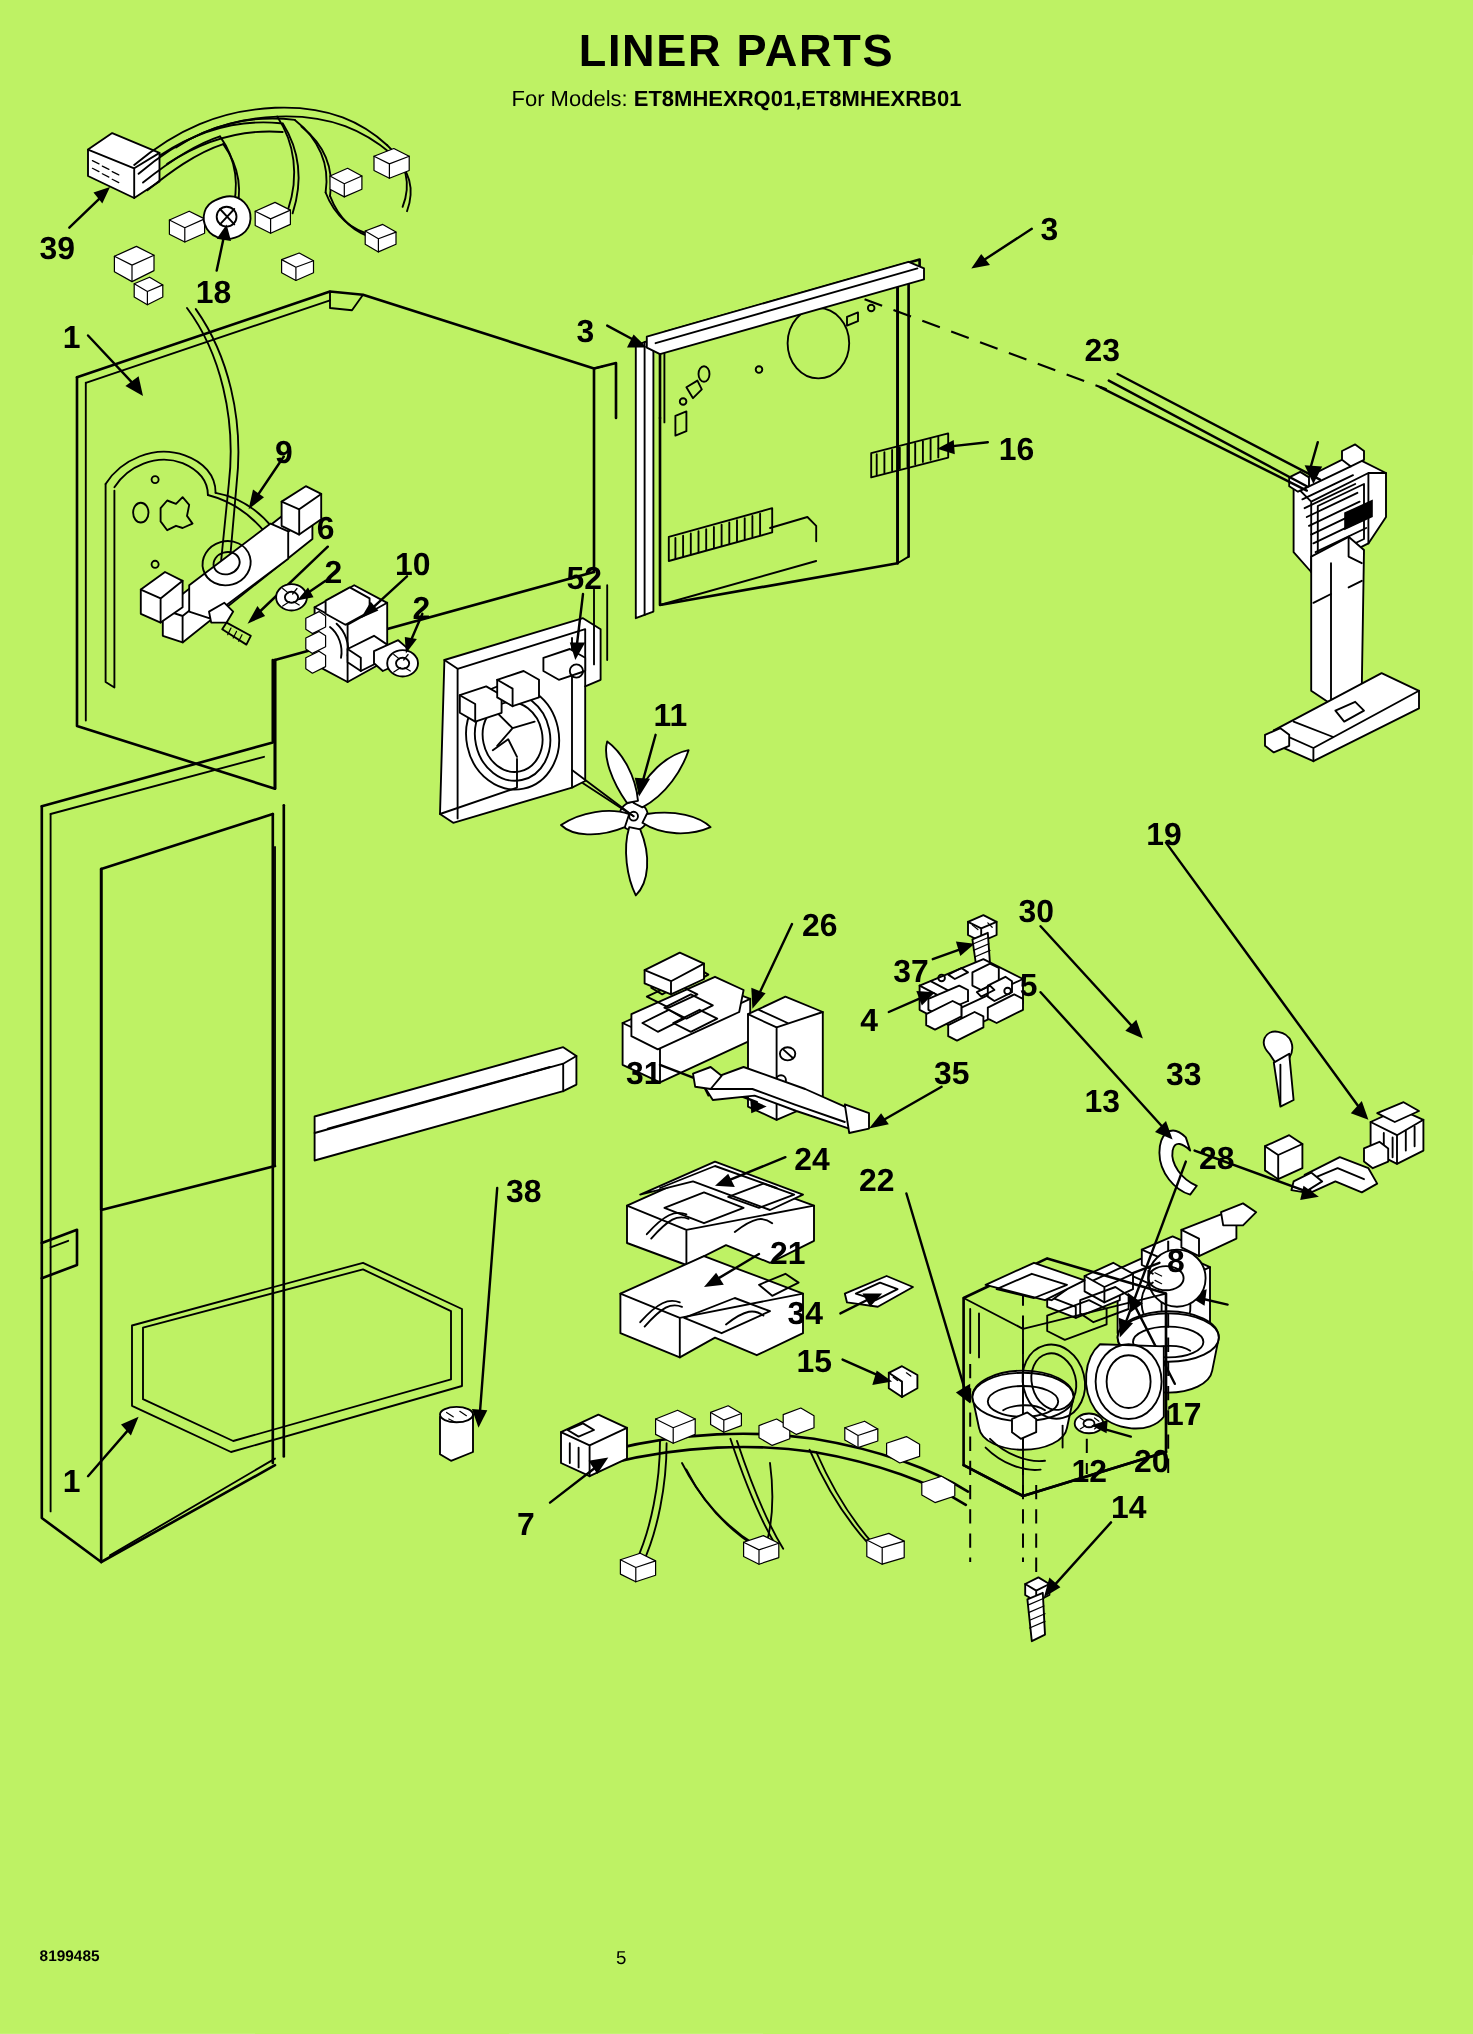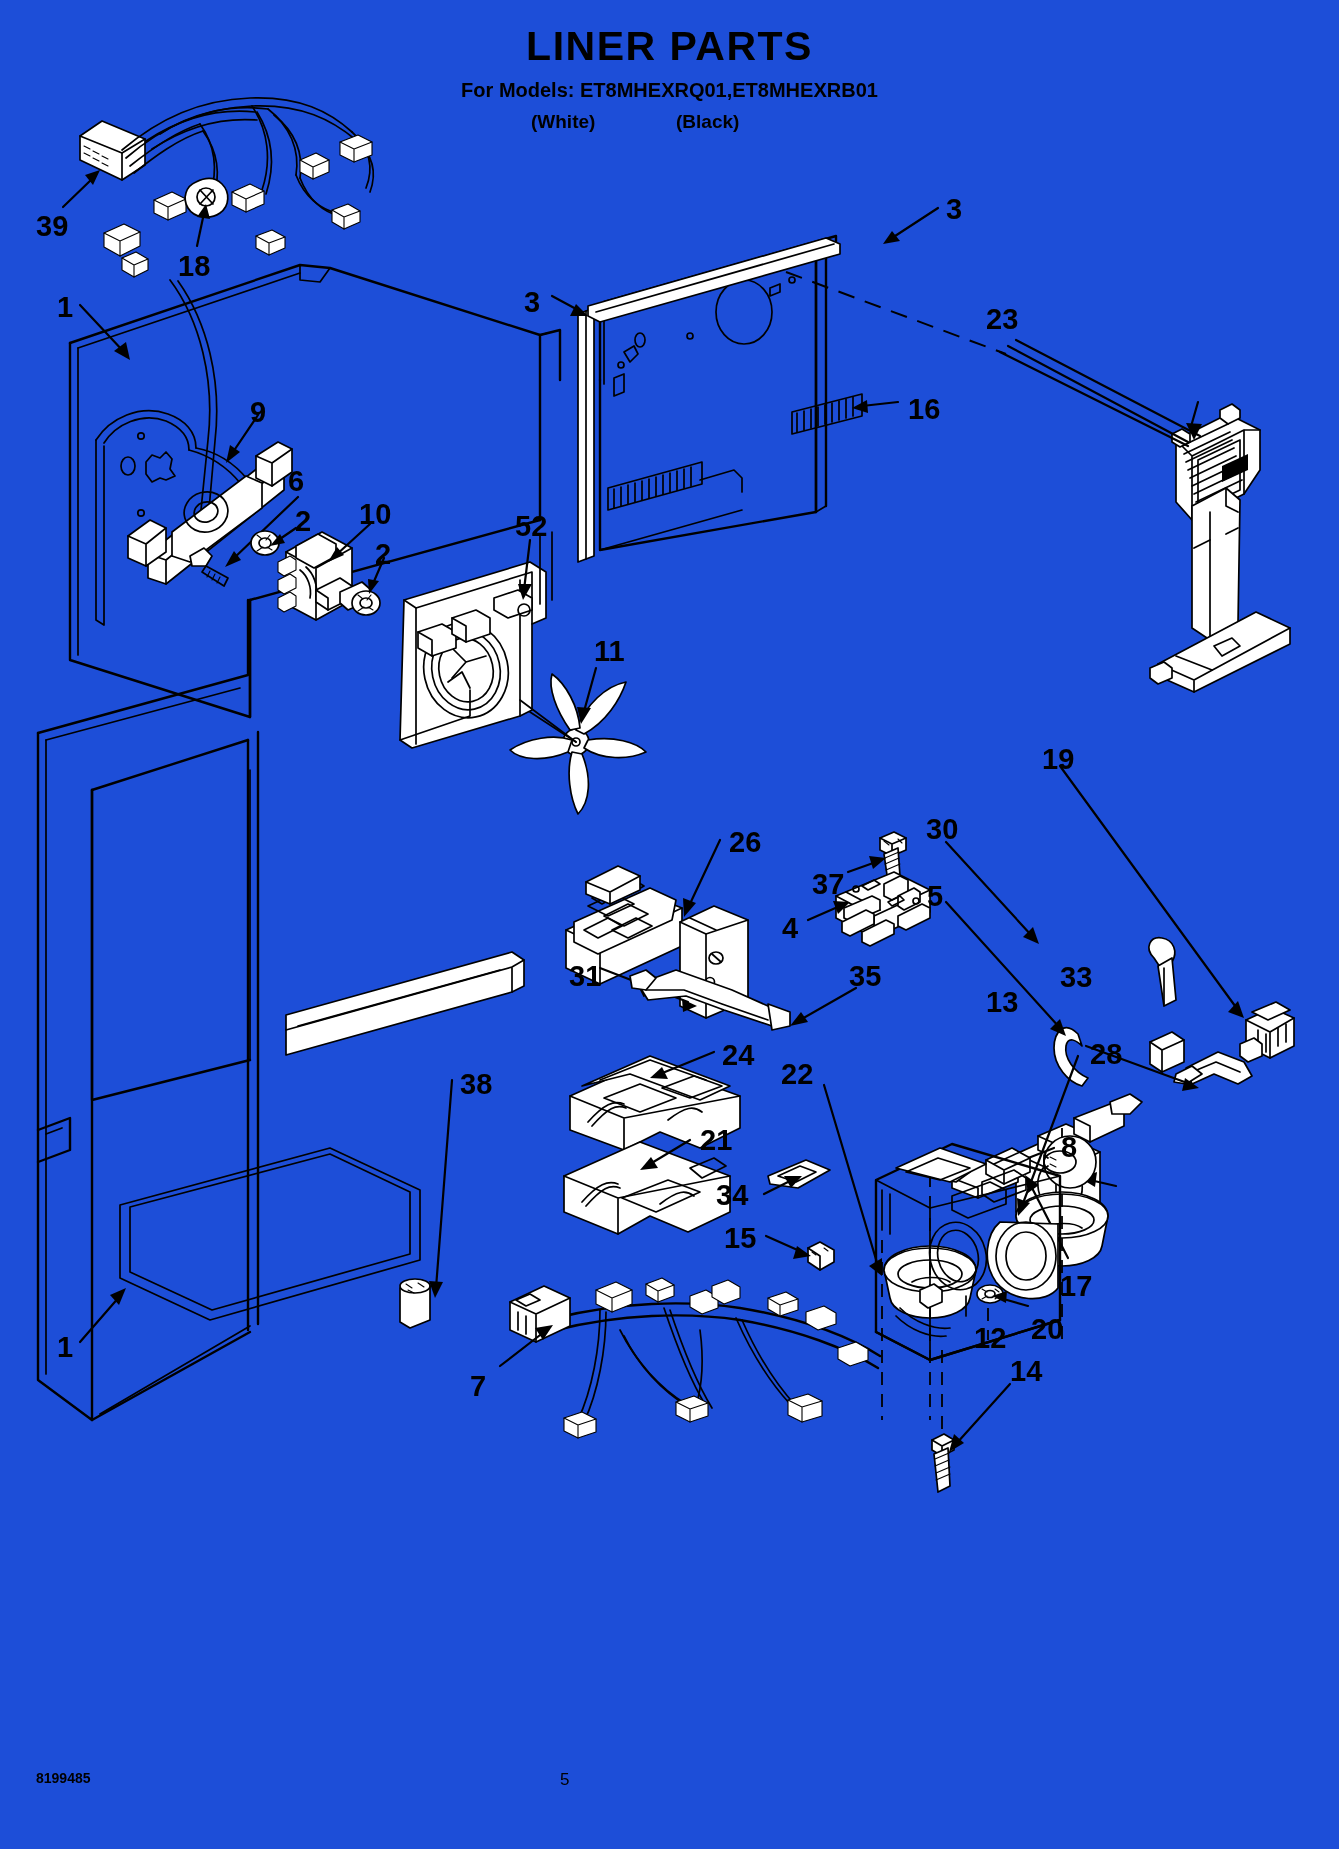--- a/index.html
+++ b/index.html
@@ -1,32 +1,32 @@
 <!DOCTYPE html>
 <html><head>
 <meta charset="utf-8">
 <title>Liner Parts Diagram</title>
 <style>
   html,body{margin:0;padding:0;background:#ffffff;}
   body{
     width:1339px;height:1849px;position:relative;overflow:hidden;
     font-family:"Liberation Sans", sans-serif;color:#000;
   }
-  #sheet{position:absolute;left:0;top:0;width:1339px;height:1849px;background:#1d4ed8;}
+  #sheet{position:absolute;left:0;top:0;width:1339px;height:1849px;background:#bef264;}
 
   
   .hdr{position:absolute;left:0;top:0;width:1339px;text-align:center;}
   .hdr-title{
     font-size:41px;font-weight:bold;letter-spacing:1.5px;
     margin-top:26px;line-height:1;
   }
   .hdr-models{
     font-size:20px;font-weight:bold;margin-top:13px;line-height:1;
   }
-  .hdr-models .lbl{font-weight:bold;}
+  .hdr-models .lbl{font-weight:normal;}
   .hdr-colors{
     position:relative;height:26px;margin-top:11px;font-size:19px;font-weight:bold;
   }
   .hdr-colors .c1{position:absolute;left:531px;top:0;}
   .hdr-colors .c2{position:absolute;left:676px;top:0;}
 
   
   .footer{position:absolute;left:0;top:1770px;width:1339px;height:40px;}
   .footer .fl{position:absolute;left:36px;top:0;font-size:14px;font-weight:bold;}
   .footer .fc{position:absolute;left:560px;top:0;font-size:17px;}
@@ -54,24 +54,20 @@
 </head>
 <body>
 
 <div id="sheet">
 
   <div class="hdr">
     <div class="hdr-title">LINER PARTS</div>
     <div class="hdr-models">
       <span class="lbl">For Models:</span>
       <span>ET8MHEXRQ01,ET8MHEXRB01</span>
-    </div>
-    <div class="hdr-colors">
-      <span class="c1">(White)</span>
-      <span class="c2">(Black)</span>
     </div>
   </div>
 
   <svg id="art" viewBox="0 0 1339 1849">
 
     <g>
 
       <path class="fillw" d="M80 136 L102 121 L145 139 L145 165 L122 180 L80 160 Z"></path>
       <path class="ln" d="M80 136 L122 153 L122 180"></path>
       <path class="ln" d="M122 153 L145 139"></path>

